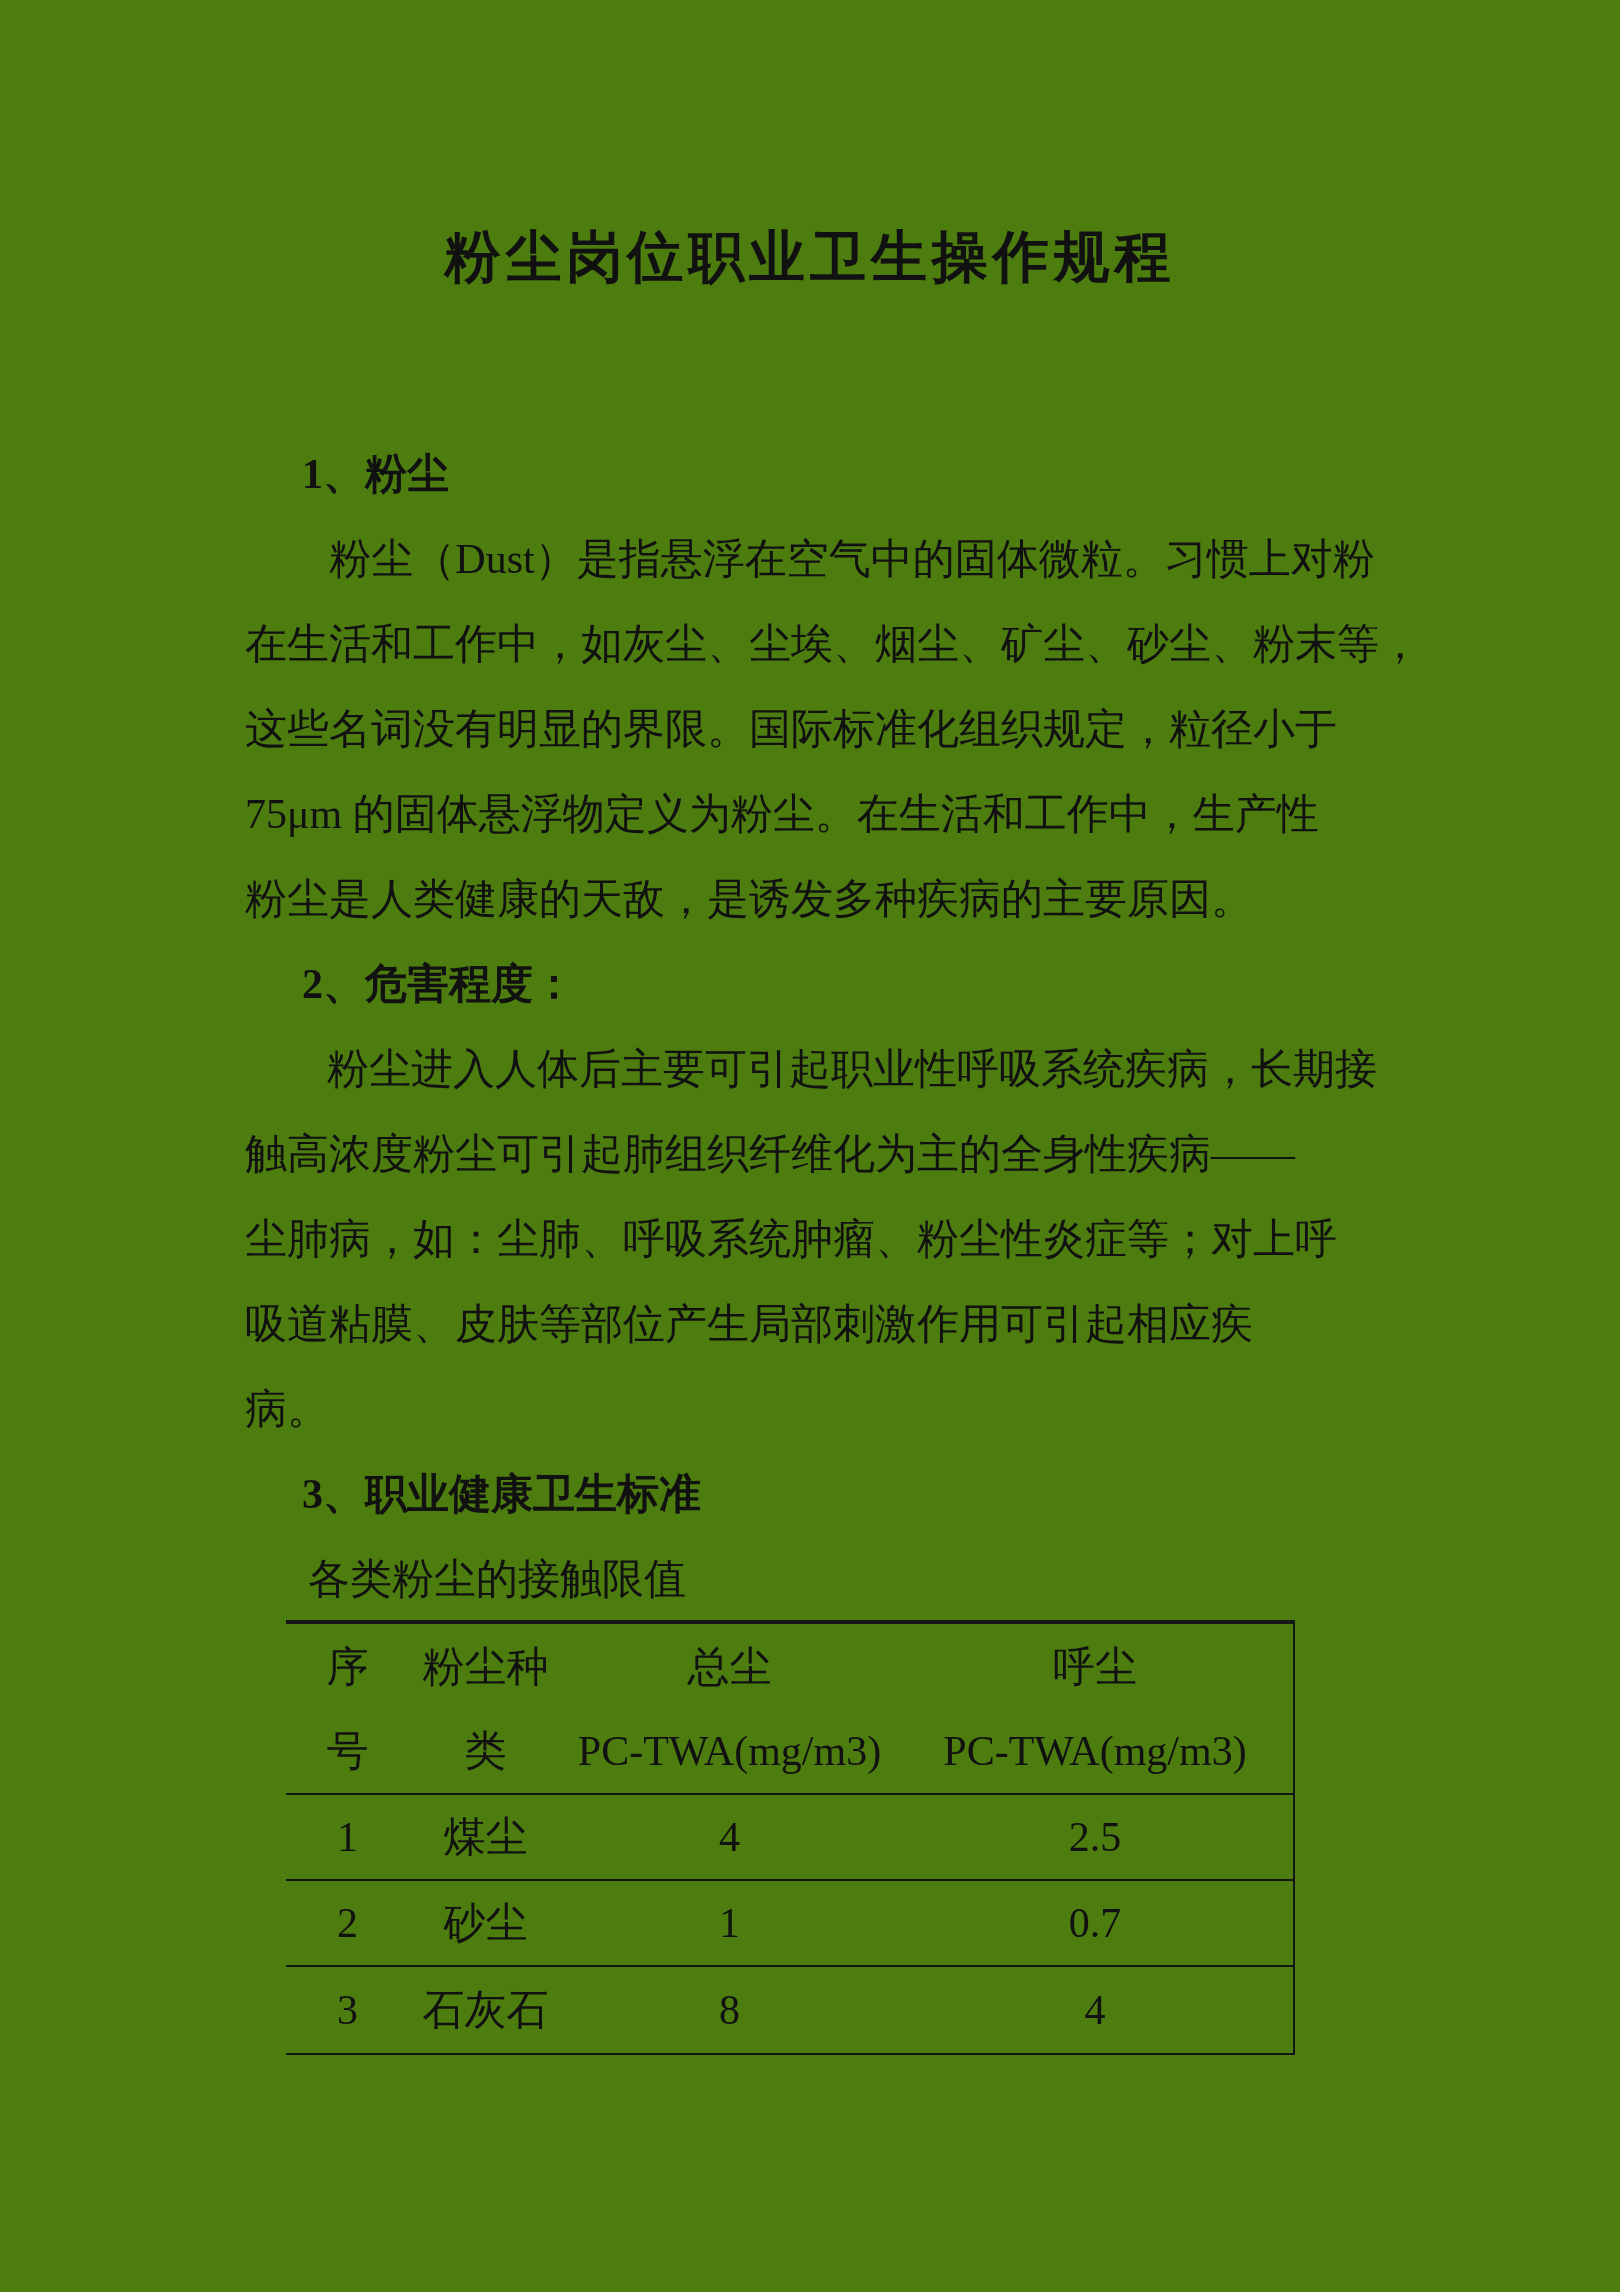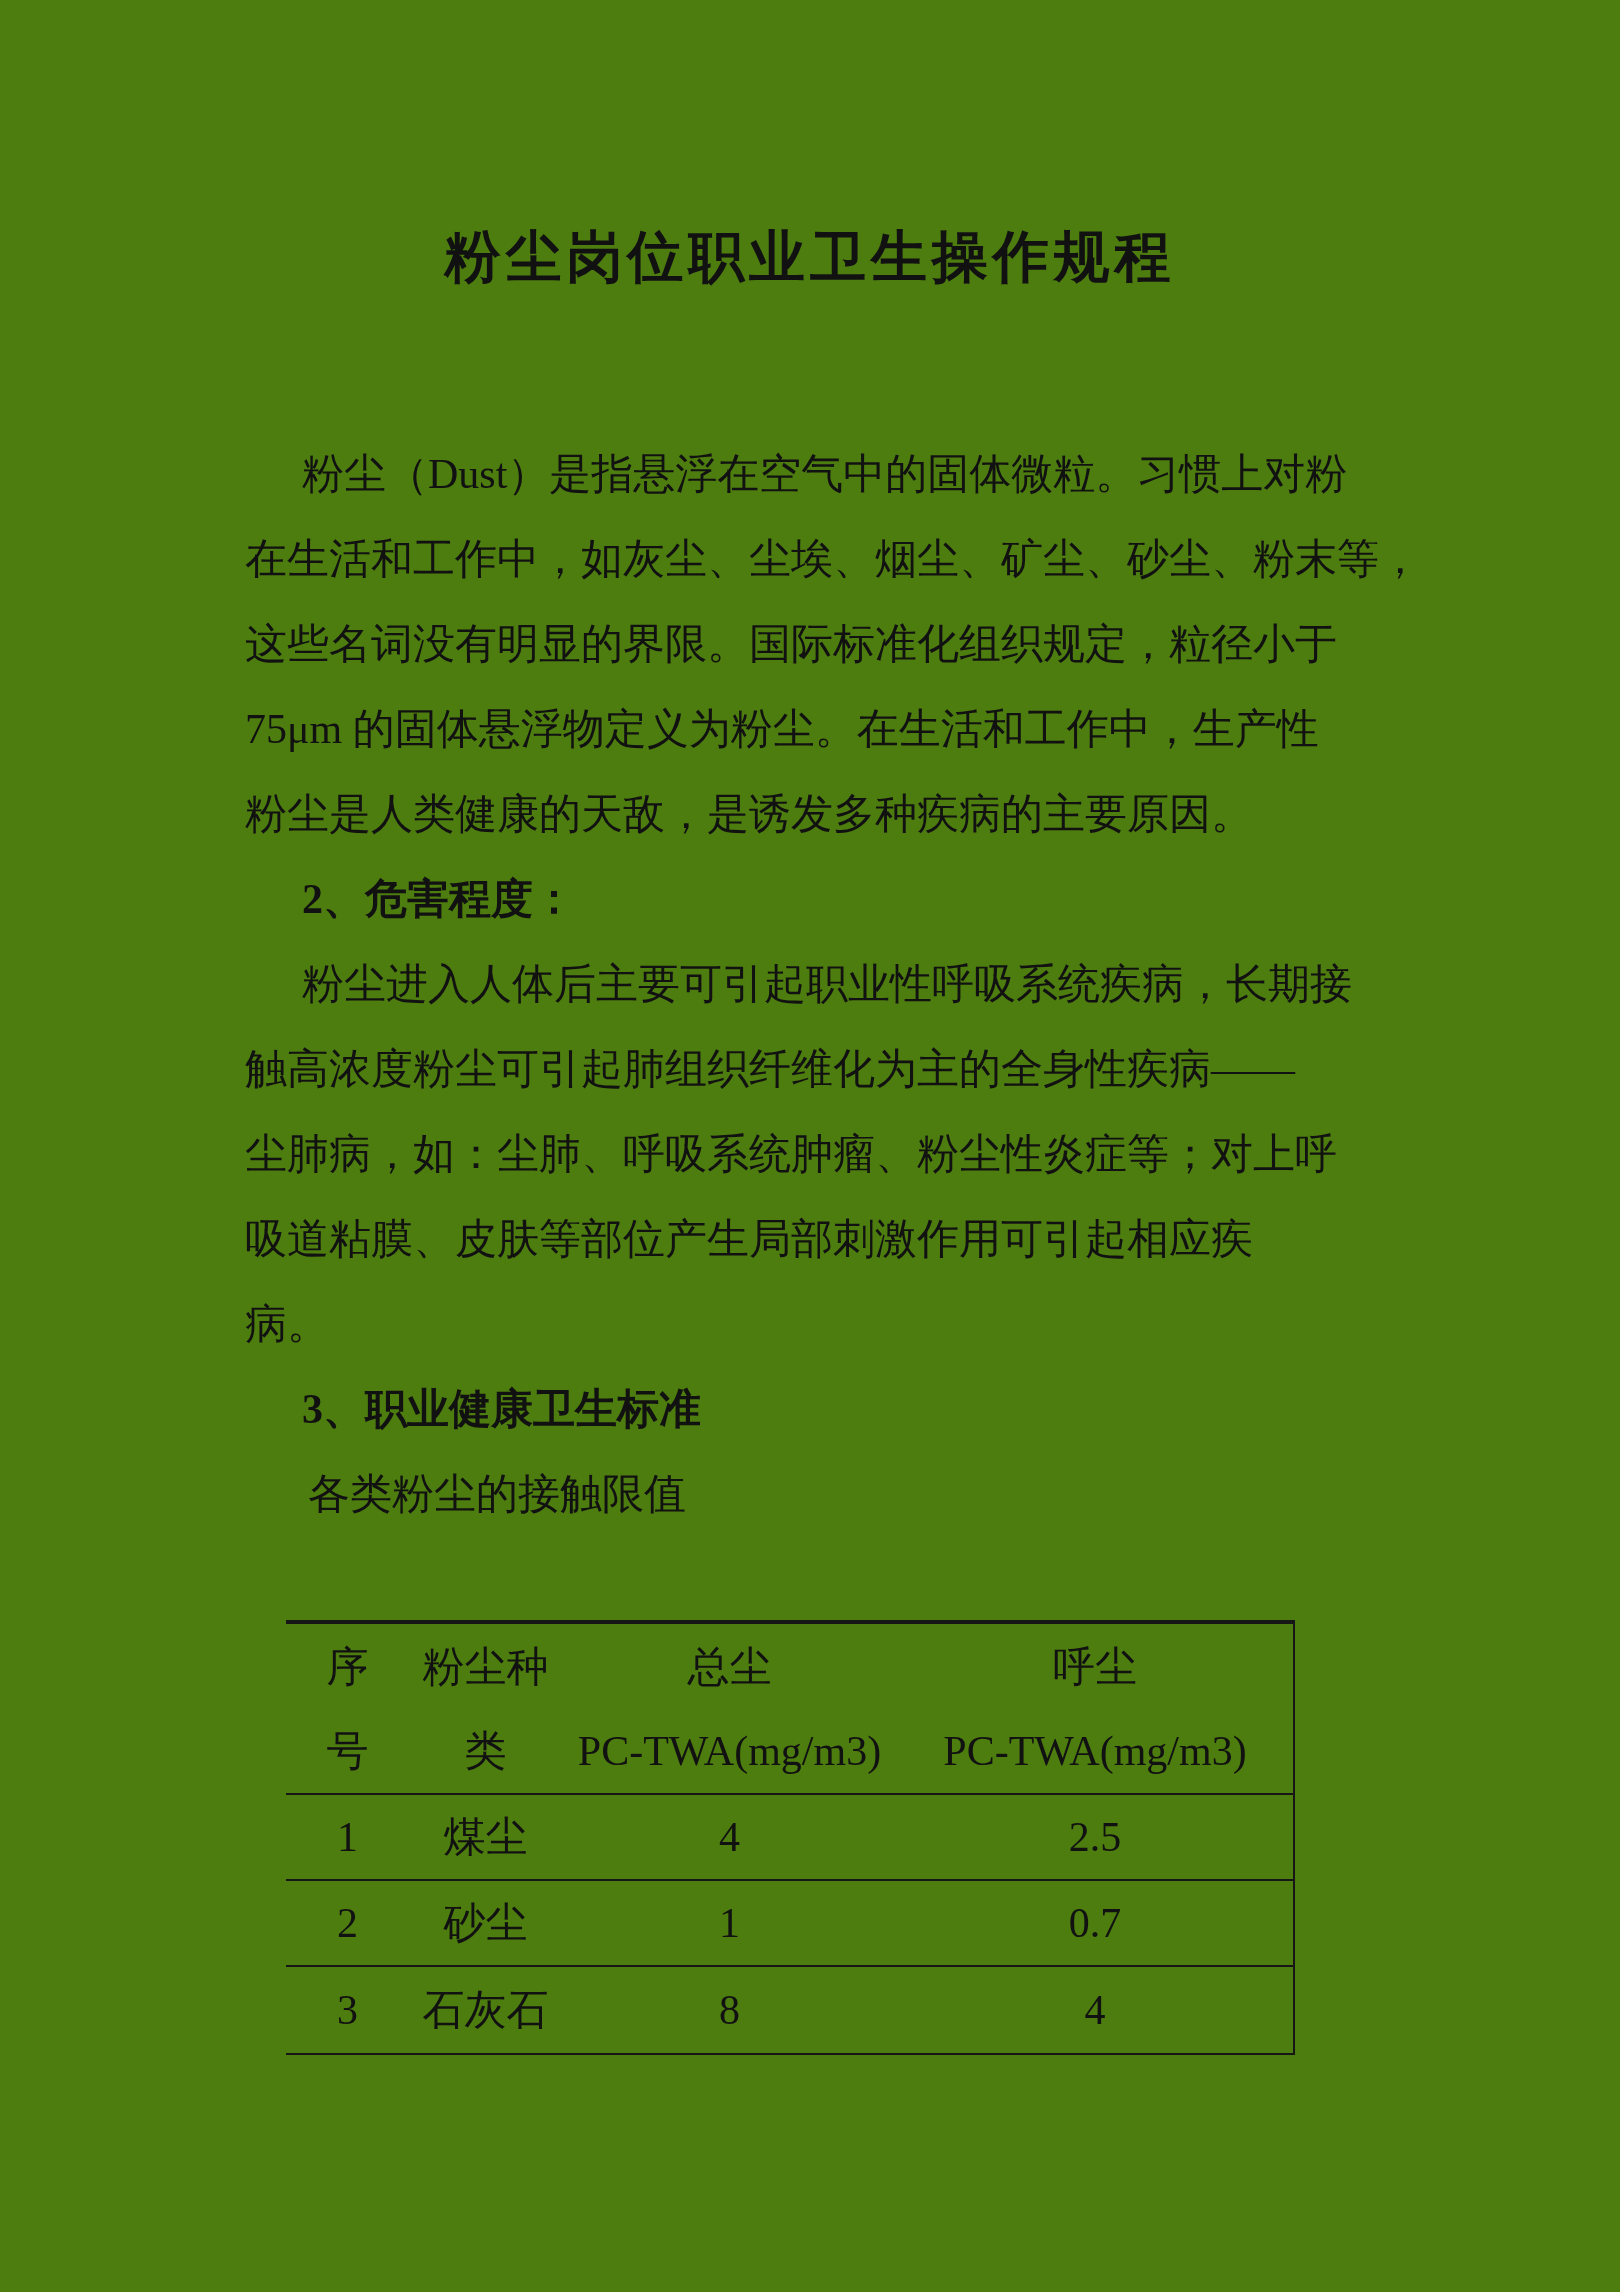--- a/index.html
+++ b/index.html
@@ -35,21 +35,21 @@
     width: 1157px;
     font-size: 42px;
     line-height: 85px;
     white-space: nowrap;
   }
   .sec-heading {
     font-weight: bold;
     text-indent: 57px;
   }
   .para-line { font-weight: normal; }
-  .para-line.indent { text-indent: 57px; }
+  .para-line.indent { text-indent: 57px; text-align: center; }
   .table-caption {
     text-align: left;
     padding-left: 63px;
     font-weight: normal;
   }
   .limits-table-wrap {
     position: absolute;
     top: 1620px;
     left: 286px;
     width: 1008px;
@@ -88,20 +88,21 @@
   table.limits tr.r3 td { height: 86px; }
 </style>
 </head>
 <body>
 
 <div class="page">
 
   <div class="doc-title">粉尘岗位职业卫生操作规程</div>
 
   <div class="content">
+    <div class="sec-heading">1、粉尘</div>
     <div class="para-line indent">粉尘（Dust）是指悬浮在空气中的固体微粒。习惯上对粉</div>
     <div class="para-line">在生活和工作中，如灰尘、尘埃、烟尘、矿尘、砂尘、粉末等，</div>
     <div class="para-line">这些名词没有明显的界限。国际标准化组织规定，粒径小于</div>
     <div class="para-line">75μm 的固体悬浮物定义为粉尘。在生活和工作中，生产性</div>
     <div class="para-line">粉尘是人类健康的天敌，是诱发多种疾病的主要原因。</div>
 
     <div class="sec-heading">2、危害程度：</div>
     <div class="para-line indent">粉尘进入人体后主要可引起职业性呼吸系统疾病，长期接</div>
     <div class="para-line">触高浓度粉尘可引起肺组织纤维化为主的全身性疾病——</div>
     <div class="para-line">尘肺病，如：尘肺、呼吸系统肿瘤、粉尘性炎症等；对上呼</div>

